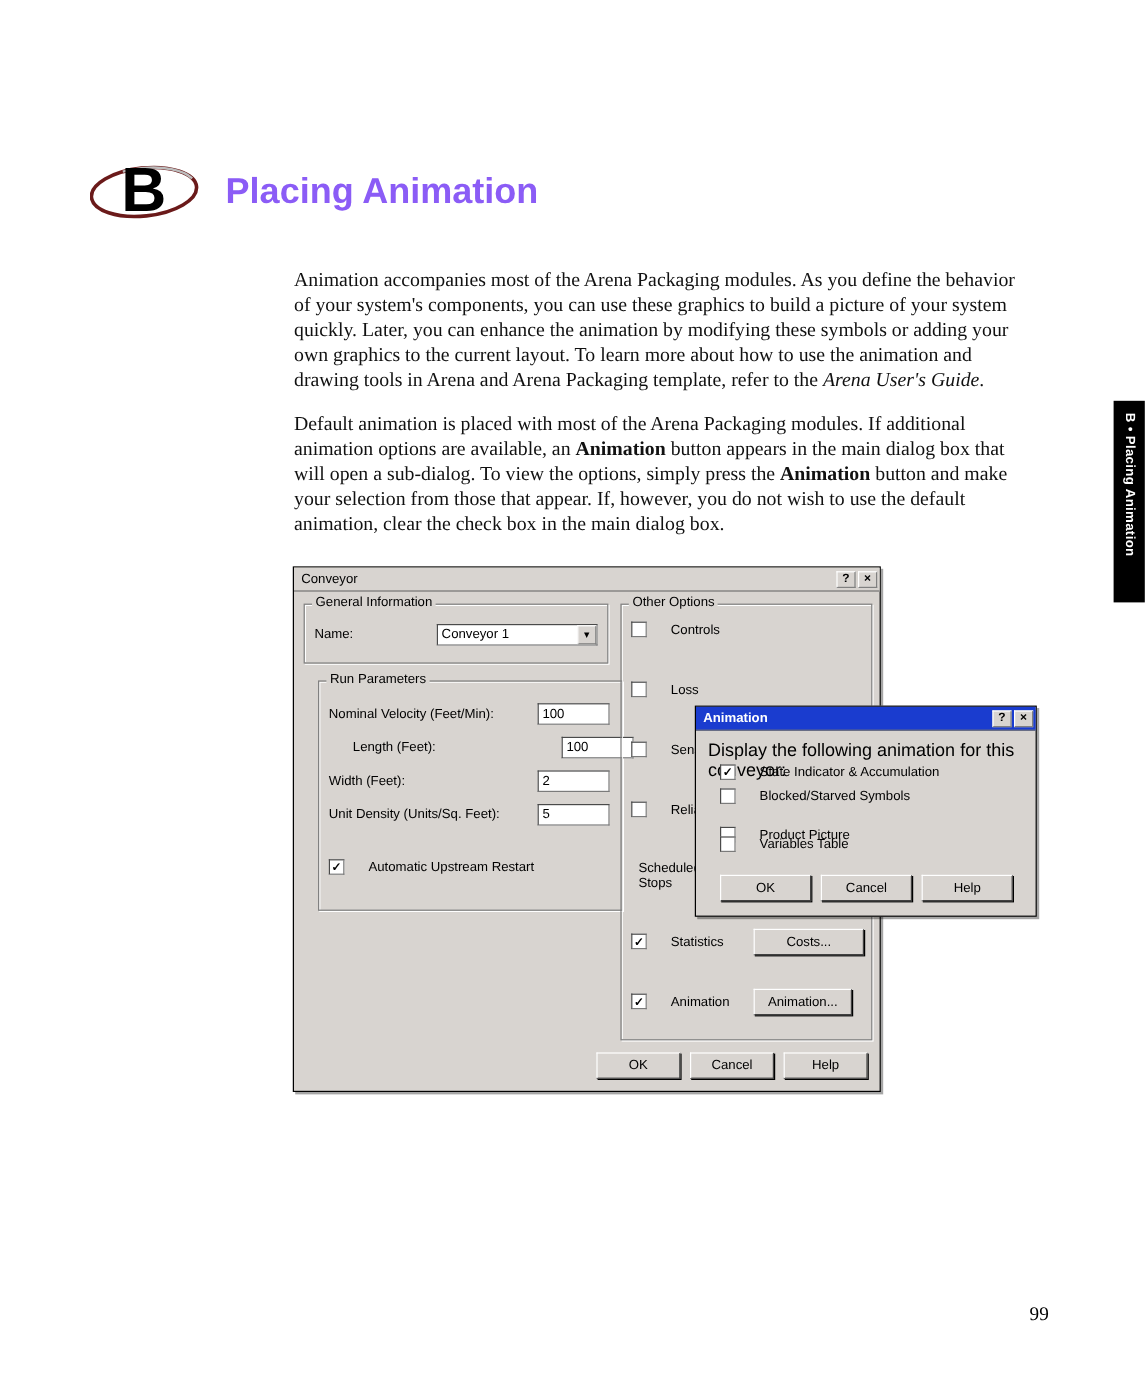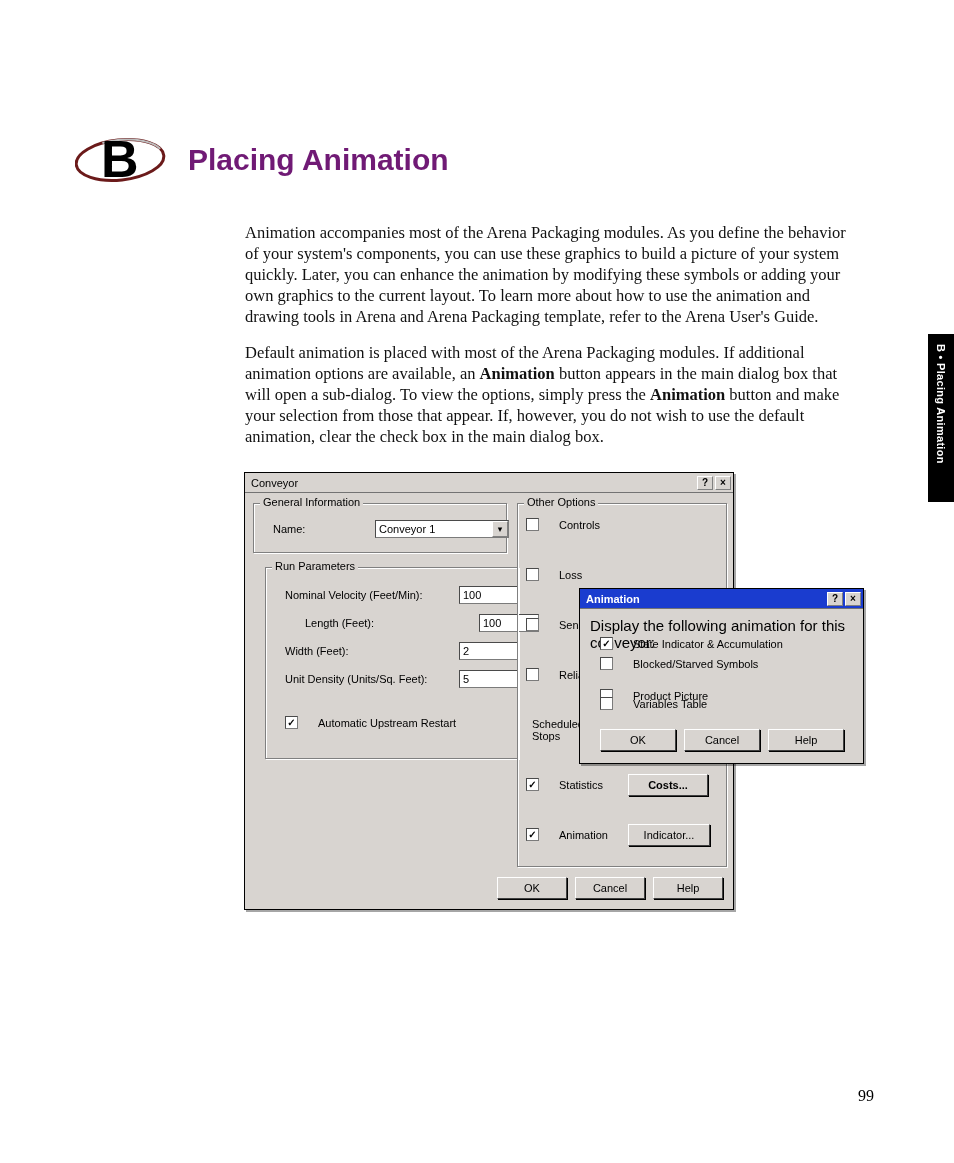--- a/index.html
+++ b/index.html
@@ -28,36 +28,36 @@
   }
   .logo-badge svg { position: absolute; left: 0; top: 0; }
   .chapter-letter {
     position: absolute;
     left: 26px; top: 4px;
     font: 700 52px Arial, Helvetica, sans-serif;
     color: #000;
   }
   .page-title {
     font: 700 30px Arial, Helvetica, sans-serif;
-    color: #701a75;
+    color: #8b5cf6;
     text-align: center;
   }
   
   .body-text {
     position: absolute;
     left: 245px;
     top: 222px;
     width: 610px;
     font-size: 16.5px;
     line-height: 1.28;
     color: #111;
   }
   .body-text p { margin: 0 0 14px 0; }
   .body-text .b { font-weight: 700; }
-  .body-text .i { }
+  .body-text .i { font-style: italic; }
   
   .side-tab {
     position: absolute;
     right: 0;
     top: 334px;
     width: 26px;
     height: 168px;
     background: #000;
     color: #fff;
     font: 700 11px Arial, Helvetica, sans-serif;
@@ -136,21 +136,20 @@
     top: -8px; left: 6px;
     background: #d8d4d0;
     padding: 0 3px;
     font-size: 11px;
   }
   .field-row {
     position: absolute;
     display: flex;
     align-items: center;
     gap: 6px;
-    margin-left: 11px;
   }
   .label { font-size: 11px; }
   .textbox, .combo {
     height: 18px;
     background: #fff;
     border: 1px solid #7b7b7b;
     border-top-color: #4a4a4a;
     border-left-color: #4a4a4a;
     padding: 0 3px;
     font: 11px Tahoma, Arial, sans-serif;
@@ -287,22 +286,22 @@
       </div>
       <div class="chk" style="position:absolute; left:8px; top:274px;">
         <span class="box">✓</span>
           <span class="label">Statistics</span>
       </div>
       <div class="chk" style="position:absolute; left:8px; top:324px;">
         <span class="box">✓</span>
           <span class="label">Animation</span>
       </div>
 
-      <div class="btn" style="position:absolute; left:110px; top:270px; width:80px;font-weight:bold;">Costs...</div>
-      <div class="btn" style="position:absolute; left:110px; top:320px; width:82px;">Indicator...</div>
+      <div class="btn" style="position:absolute; left:110px; top:270px; width:92px;">Costs...</div>
+      <div class="btn" style="position:absolute; left:110px; top:320px; width:82px;">Animation...</div>
     </div>
 
     <div class="btn" style="position:absolute; left:252px; top:404px; width:70px;">OK</div>
     <div class="btn" style="position:absolute; left:330px; top:404px; width:70px;">Cancel</div>
     <div class="btn" style="position:absolute; left:408px; top:404px; width:70px;">Help</div>
   </div>
 
   <div class="dlg dlg-sub">
     <div class="titlebar active">
       <span>Animation</span>

